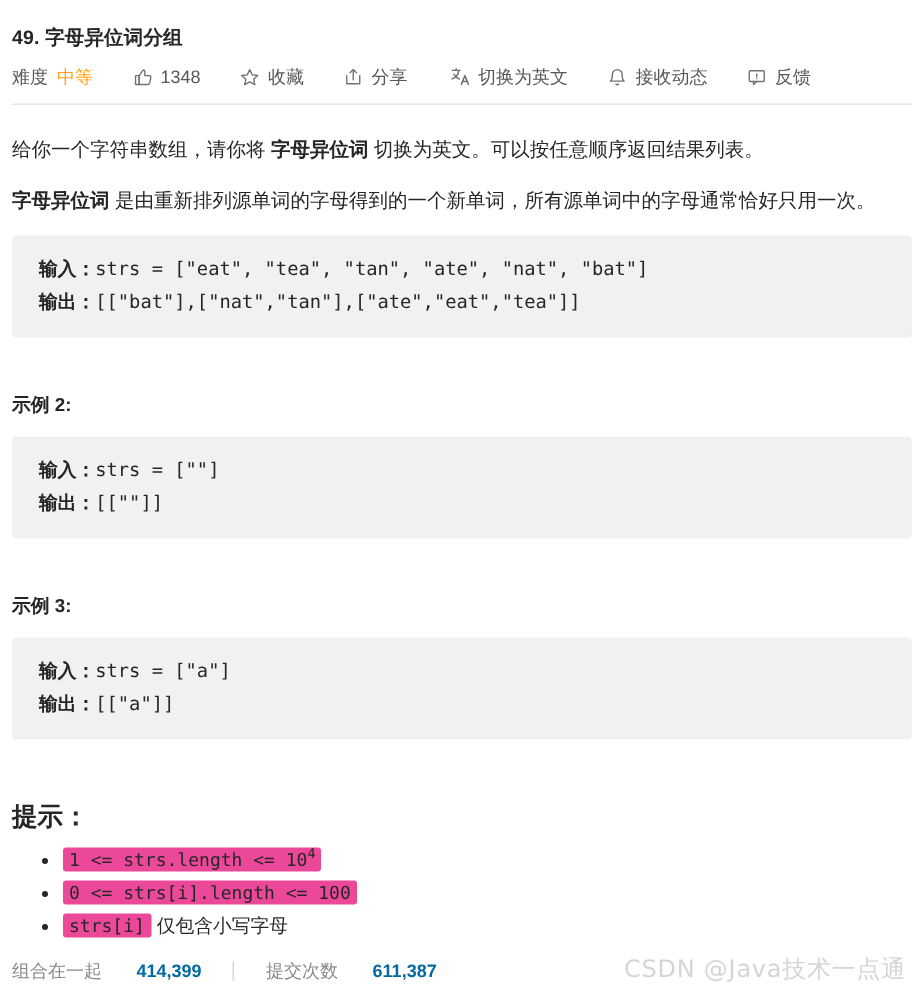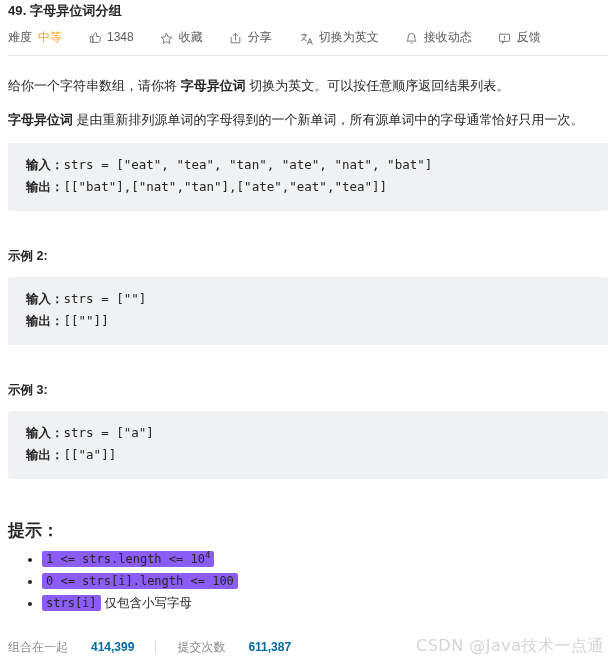--- a/index.html
+++ b/index.html
@@ -16,21 +16,21 @@
     position: relative;
   }
   .page {
     padding: 0 8px;
     box-sizing: border-box;
     width: 616px;
   }
 
   
   .title-row {
-    padding-top: 2px;
+    padding-top: 16px;
     display: flex;
     align-items: baseline;
   }
   .problem-title {
     font-size: 13px;
     font-weight: 700;
     color: #262626;
     letter-spacing: 0.1px;
     line-height: 18px;
   }
@@ -39,21 +39,21 @@
   .meta-row {
     display: flex;
     align-items: center;
     margin-top: 8px;
     font-size: 12px;
     color: #585858;
     height: 18px;
   }
   .meta-item {
     display: flex;
-    align-items: flex-end;
+    align-items: center;
     white-space: nowrap;
   }
   .meta-sep { width: 26px; }
   .meta-sep-wide { width: 28px; }
   .difficulty-label { color: #585858; }
   .difficulty-value {
     color: #ffa116;
     margin-left: 6px;
     font-weight: 400;
   }
@@ -143,21 +143,21 @@
     content: "";
     position: absolute;
     left: -14px;
     top: 9px;
     width: 4px;
     height: 4px;
     background: #262626;
     border-radius: 50%;
   }
   code.inline {
-    background: #8b5cf6;
+    background: #ec4899;
     border-radius: 2px;
     padding: 1px 4px;
     font-family: "DejaVu Sans Mono", "Liberation Mono", monospace;
     font-size: 12px;
     color: #262626;
   }
   code.inline sup {
     font-size: 9px;
     vertical-align: super;
     line-height: 0;

